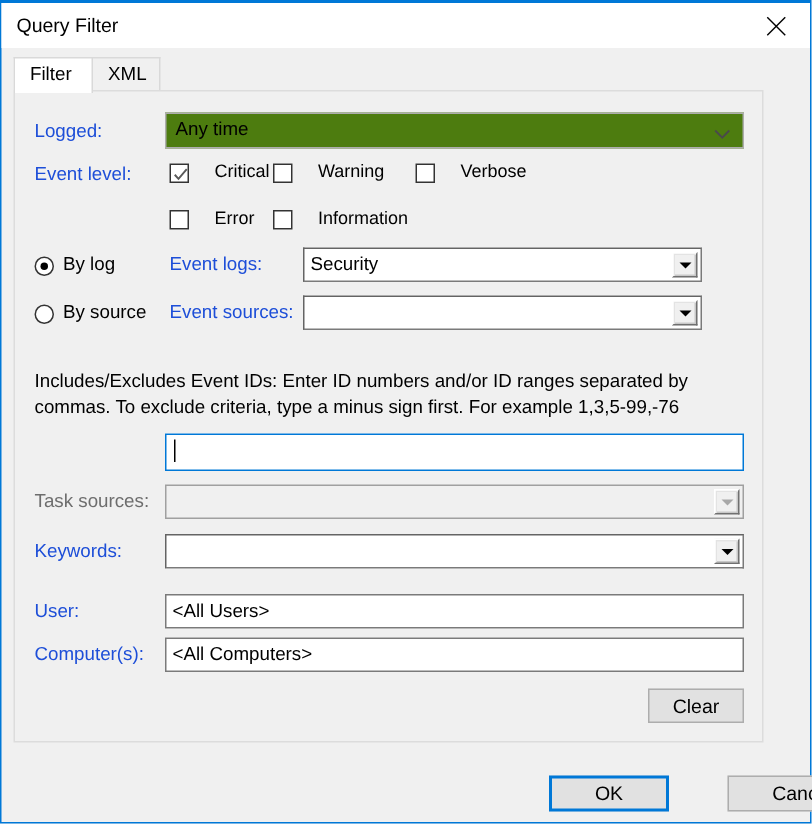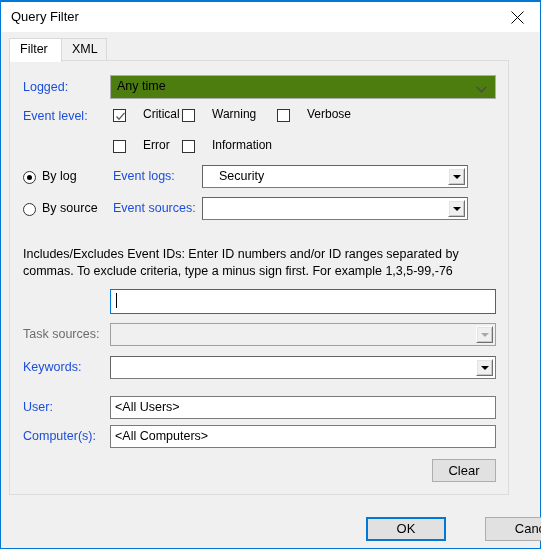--- a/index.html
+++ b/index.html
@@ -130,21 +130,21 @@
     border-top-color: #646464;
     border-left-color: #646464;
     cursor: default;
   }
   .combo-classic.disabled {
     background: #f0f0f0;
     border-color: #a0a0a0;
   }
   .combo-classic .cval {
     position: absolute;
-    left: 16px; top: 3px;
+    left: 4px; top: 3px;
     font-size: 12.5px;
     white-space: nowrap;
   }
   .combo-classic .dbtn {
     position: absolute;
     right: 2px; top: 2px;
     width: 17px; height: 17px;
     box-sizing: border-box;
     background: #f0f0f0;
     border: 1px solid #ffffff;

